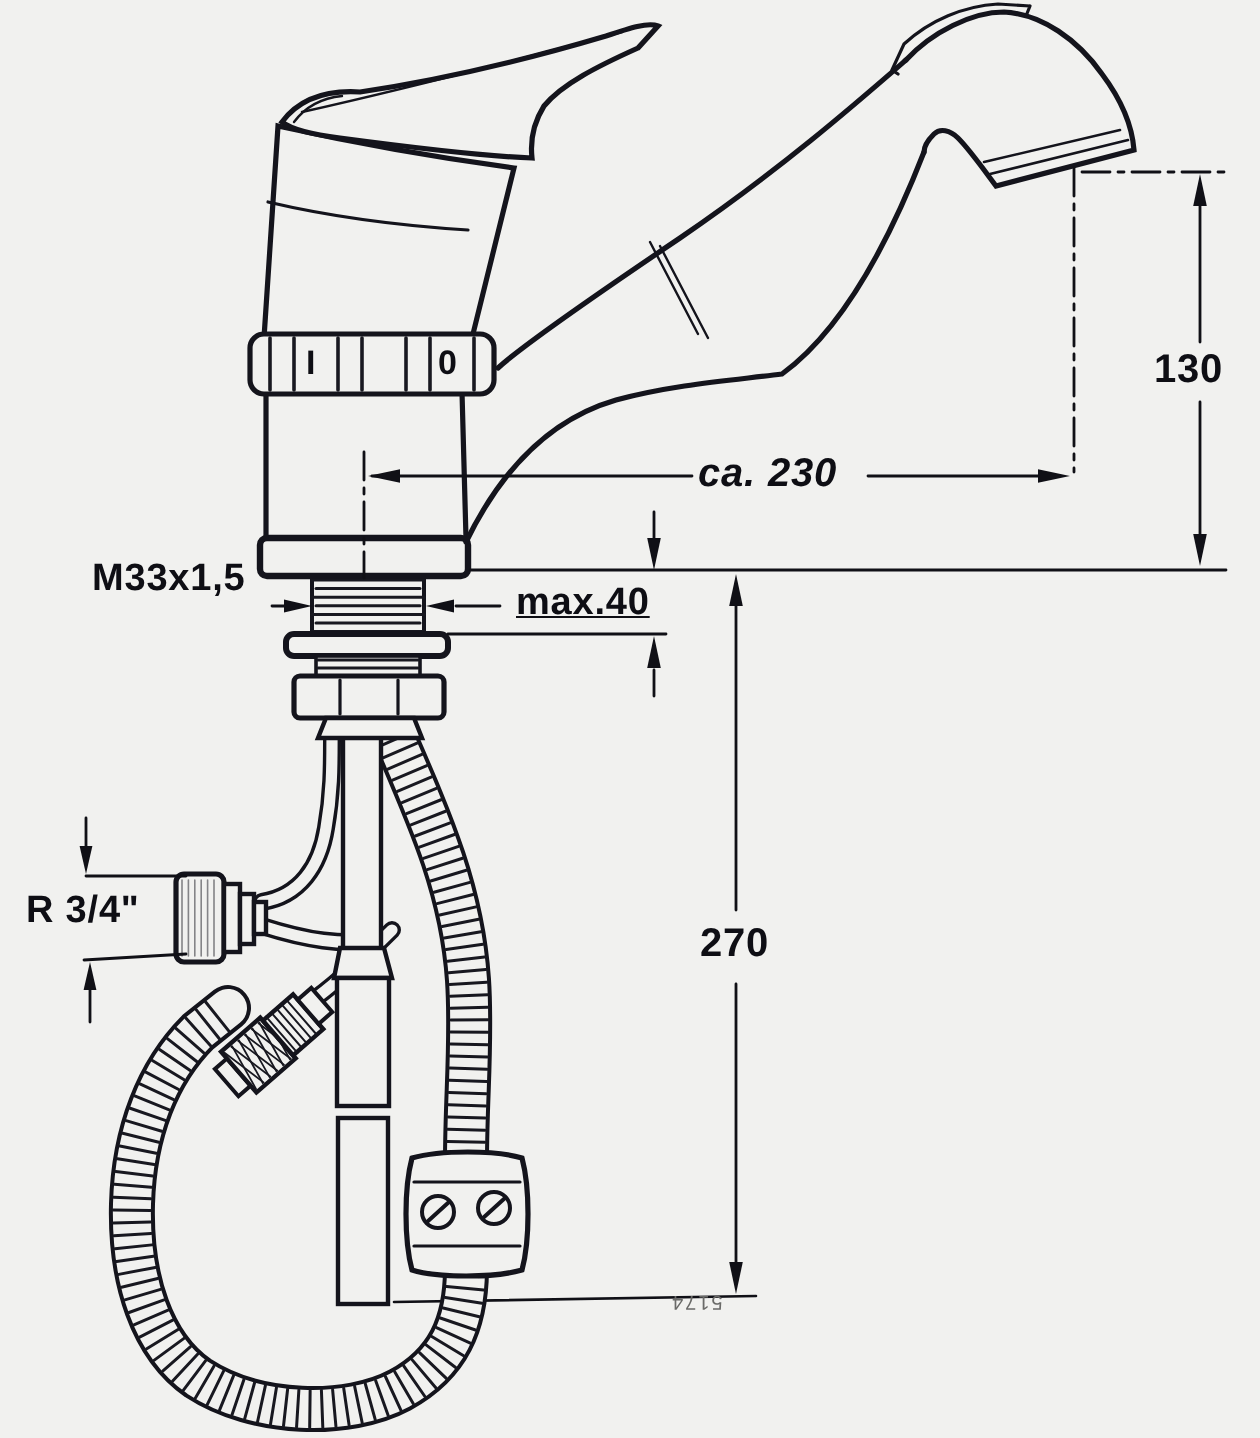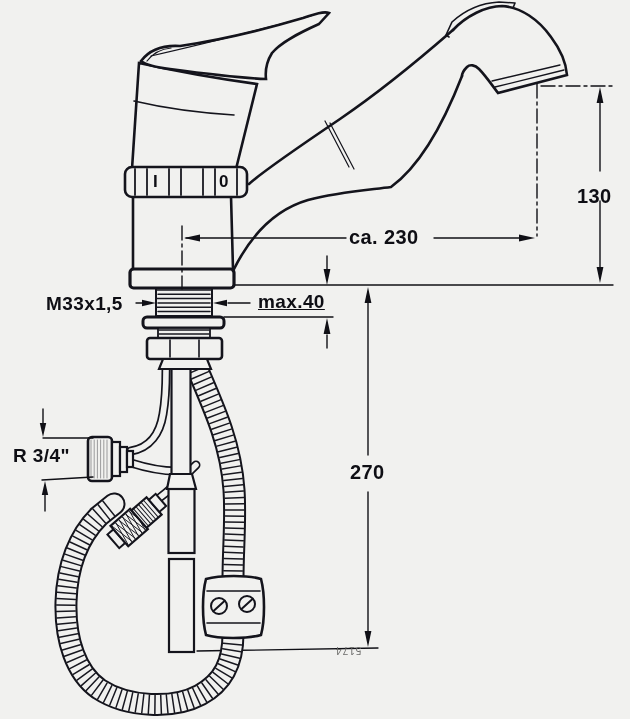--- a/index.html
+++ b/index.html
@@ -323,23 +323,23 @@
       <line x1="43" y1="438" x2="93" y2="438"></line>
       <line x1="42" y1="480" x2="93" y2="477"></line>
       <line x1="43" y1="409" x2="43" y2="423"></line>
       <line x1="45" y1="495" x2="45" y2="511"></line>
       <polygon points="43,437 39.8,423 46.2,423" fill="#101016" stroke="none"></polygon>
       <polygon points="45,481 41.8,495 48.2,495" fill="#101016" stroke="none"></polygon>
     </g>
   </g>
 </svg>
 
-<div class="dim" style="left:577px;top:174px;margin-top:11px;">130</div>
-<div class="dim" style="left:349px;top:226px;">ca. 230</div>
+<div class="dim" style="left:577px;top:174px;">130</div>
+<div class="dim" style="left:349px;top:226px;font-style:italic;">ca. 230</div>
 <div class="dim small" style="left:258px;top:291px;text-decoration:underline;">max.40</div>
 <div class="dim" style="left:350px;top:461px;">270</div>
-<div class="dim small" style="left:46px;top:293px;">M33x1,5</div>
+<div class="dim small" style="left:46px;top:279px;">M33x1,5</div>
 <div class="dim small" style="left:13px;top:445px;">R 3/4"</div>
 <div class="ring-mark" style="left:153px;top:172px;">I</div>
 <div class="ring-mark" style="left:219px;top:172px;">0</div>
 <div class="drawing-no" style="left:335px;top:645px;">5174</div>
 
 </div>
 
 </body></html>

